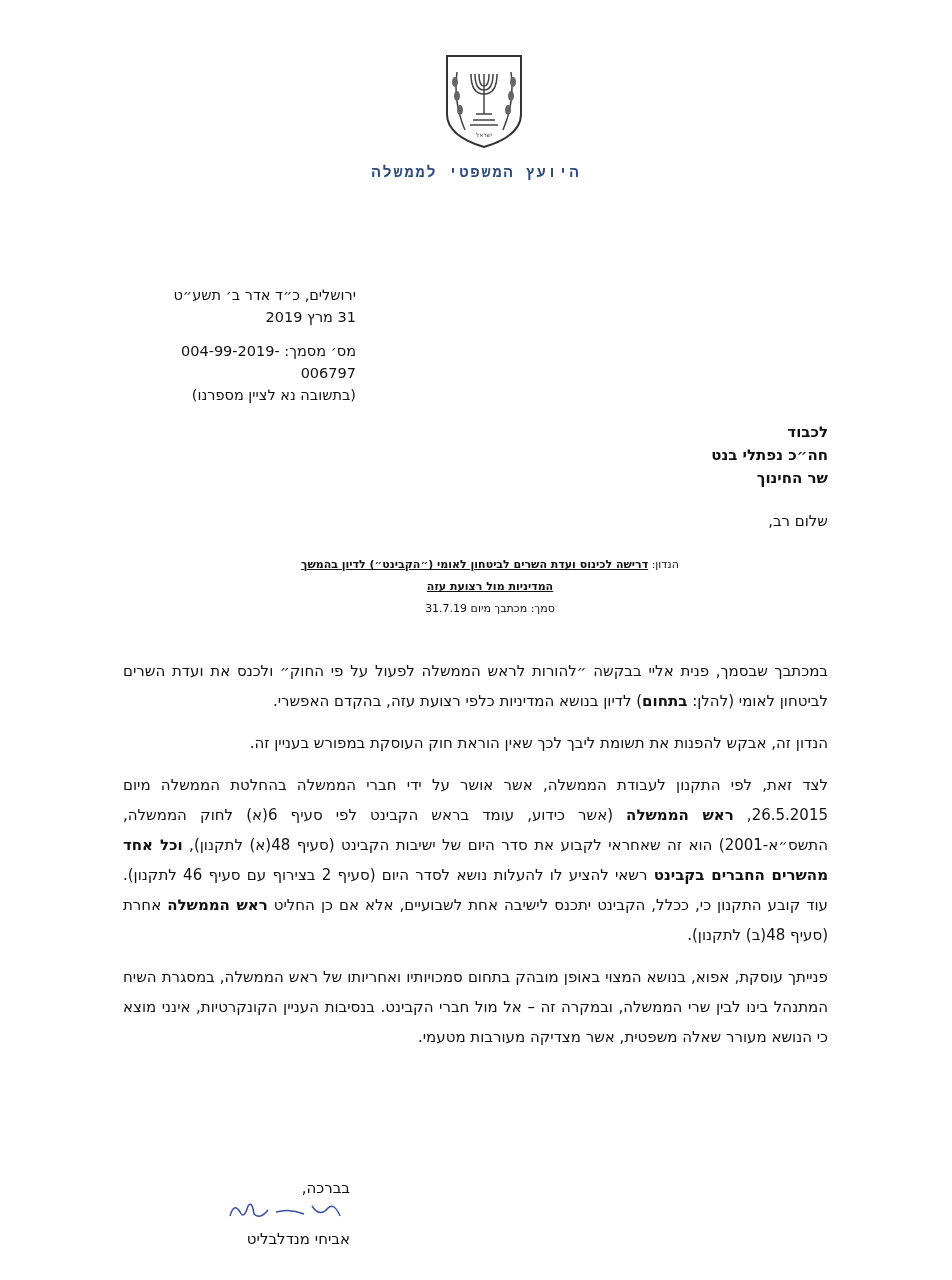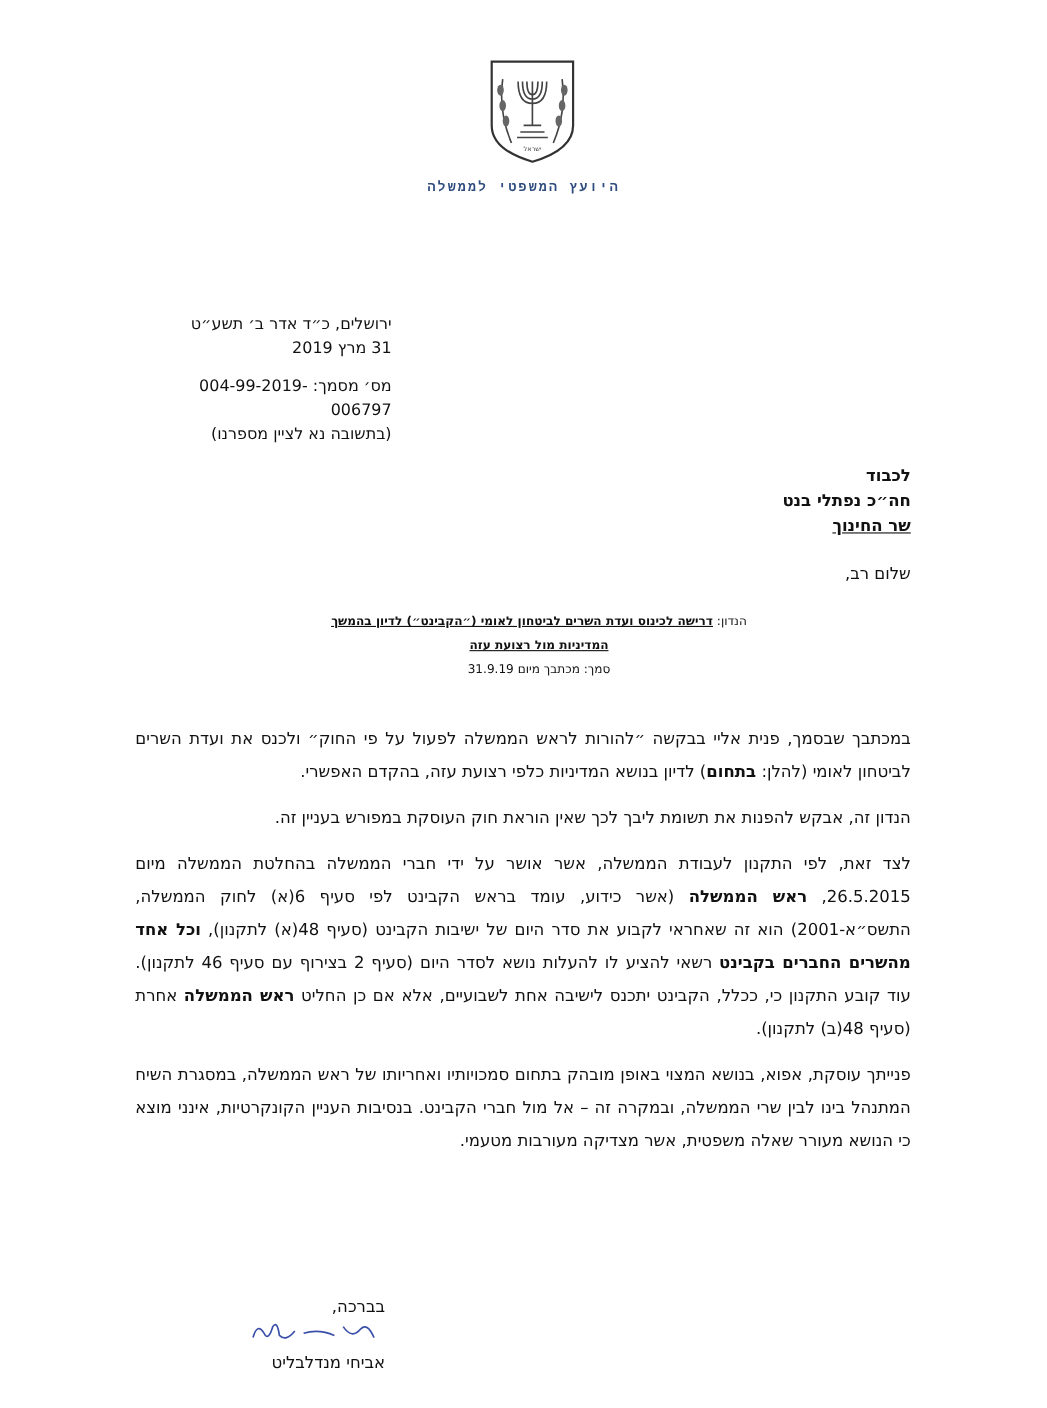--- a/index.html
+++ b/index.html
@@ -5,27 +5,27 @@
     html, body { margin: 0; padding: 0; background: #ffffff; }
     body {
       width: 952px; height: 1280px; position: relative; overflow: hidden;
       font-family: "DejaVu Sans", "Liberation Sans", sans-serif;
       color: #111; direction: rtl;
     }
     .emblem { position: absolute; left: 443px; top: 52px; width: 82px; height: 98px; }
     .org-title {
       position: absolute; left: 0; width: 952px; top: 163px; text-align: center;
       font-family: "DejaVu Sans Mono", "Liberation Mono", monospace;
-      font-size: 12px; font-weight: bold; color: #2e4c7e; letter-spacing: 2px;
+      font-size: 15px; font-weight: bold; color: #2e4c7e; letter-spacing: 2px;
       direction: rtl;
     }
     .meta { position: absolute; right: 596px; top: 284px; width: 230px; font-size: 14.5px; line-height: 22px; text-align: right; }
     .meta .gap { height: 12px; }
     .recipient { position: absolute; right: 124px; top: 421px; width: 300px; font-size: 15px; font-weight: bold; line-height: 23px; text-align: right; }
-    .recipient .u { text-decoration: underline; }
+    .recipient .u { }
     .greeting { position: absolute; right: 124px; top: 512px; font-size: 15px; }
     .subject { position: absolute; left: 150px; width: 680px; top: 554px; text-align: center; font-size: 11px; line-height: 22px; }
     .subject .bold-u { font-weight: bold; text-decoration: underline; }
     .body-text { position: absolute; right: 124px; width: 705px; top: 656px; font-size: 15px; line-height: 30px; text-align: justify; }
     .body-text p { margin: 0 0 12px 0; }
     .body-text b { font-weight: bold; }
     .closing { position: absolute; left: 200px; width: 150px; top: 1178px; font-size: 15px; line-height: 20px; text-align: right; }
     .signature { height: 26px; }
   </style>
 </head>
@@ -67,21 +67,21 @@
   <div>לכבוד</div>
   <div>חה״כ נפתלי בנט</div>
   <div><span class="u">שר החינוך</span></div>
 </div>
 
 <div class="greeting">שלום רב,</div>
 
 <div class="subject">
   <div><span>הנדון: </span><span class="bold-u">דרישה לכינוס ועדת השרים לביטחון לאומי (״הקבינט״) לדיון בהמשך</span></div>
   <div><span class="bold-u">המדיניות מול רצועת עזה</span></div>
-  <div>סמך: מכתבך מיום 31.9.19</div>
+  <div>סמך: מכתבך מיום 31.7.19</div>
 </div>
 
 <div class="body-text">
   <p><span>במכתבך שבסמך, פנית אליי בבקשה ״להורות לראש הממשלה לפעול על פי החוק״ ולכנס את ועדת השרים לביטחון לאומי (להלן: </span><b>בתחום</b><span>) לדיון בנושא המדיניות כלפי רצועת עזה, בהקדם האפשרי.</span></p>
   <p>הנדון זה, אבקש להפנות את תשומת ליבך לכך שאין הוראת חוק העוסקת במפורש בעניין זה.</p>
   <p><span>לצד זאת, לפי התקנון לעבודת הממשלה, אשר אושר על ידי חברי הממשלה בהחלטת הממשלה מיום 26.5.2015, </span><b>ראש הממשלה</b><span> (אשר כידוע, עומד בראש הקבינט לפי סעיף 6(א) לחוק הממשלה, התשס״א-2001) הוא זה שאחראי לקבוע את סדר היום של ישיבות הקבינט (סעיף 48(א) לתקנון), </span><b>וכל אחד מהשרים החברים בקבינט</b><span> רשאי להציע לו להעלות נושא לסדר היום (סעיף 2 בצירוף עם סעיף 46 לתקנון). עוד קובע התקנון כי, ככלל, הקבינט יתכנס לישיבה אחת לשבועיים, אלא אם כן החליט </span><b>ראש הממשלה</b><span> אחרת (סעיף 48(ב) לתקנון).</span></p>
   <p>פנייתך עוסקת, אפוא, בנושא המצוי באופן מובהק בתחום סמכויותיו ואחריותו של ראש הממשלה, במסגרת השיח המתנהל בינו לבין שרי הממשלה, ובמקרה זה – אל מול חברי הקבינט. בנסיבות העניין הקונקרטיות, אינני מוצא כי הנושא מעורר שאלה משפטית, אשר מצדיקה מעורבות מטעמי.</p>
 </div>
 
 <div class="closing">

